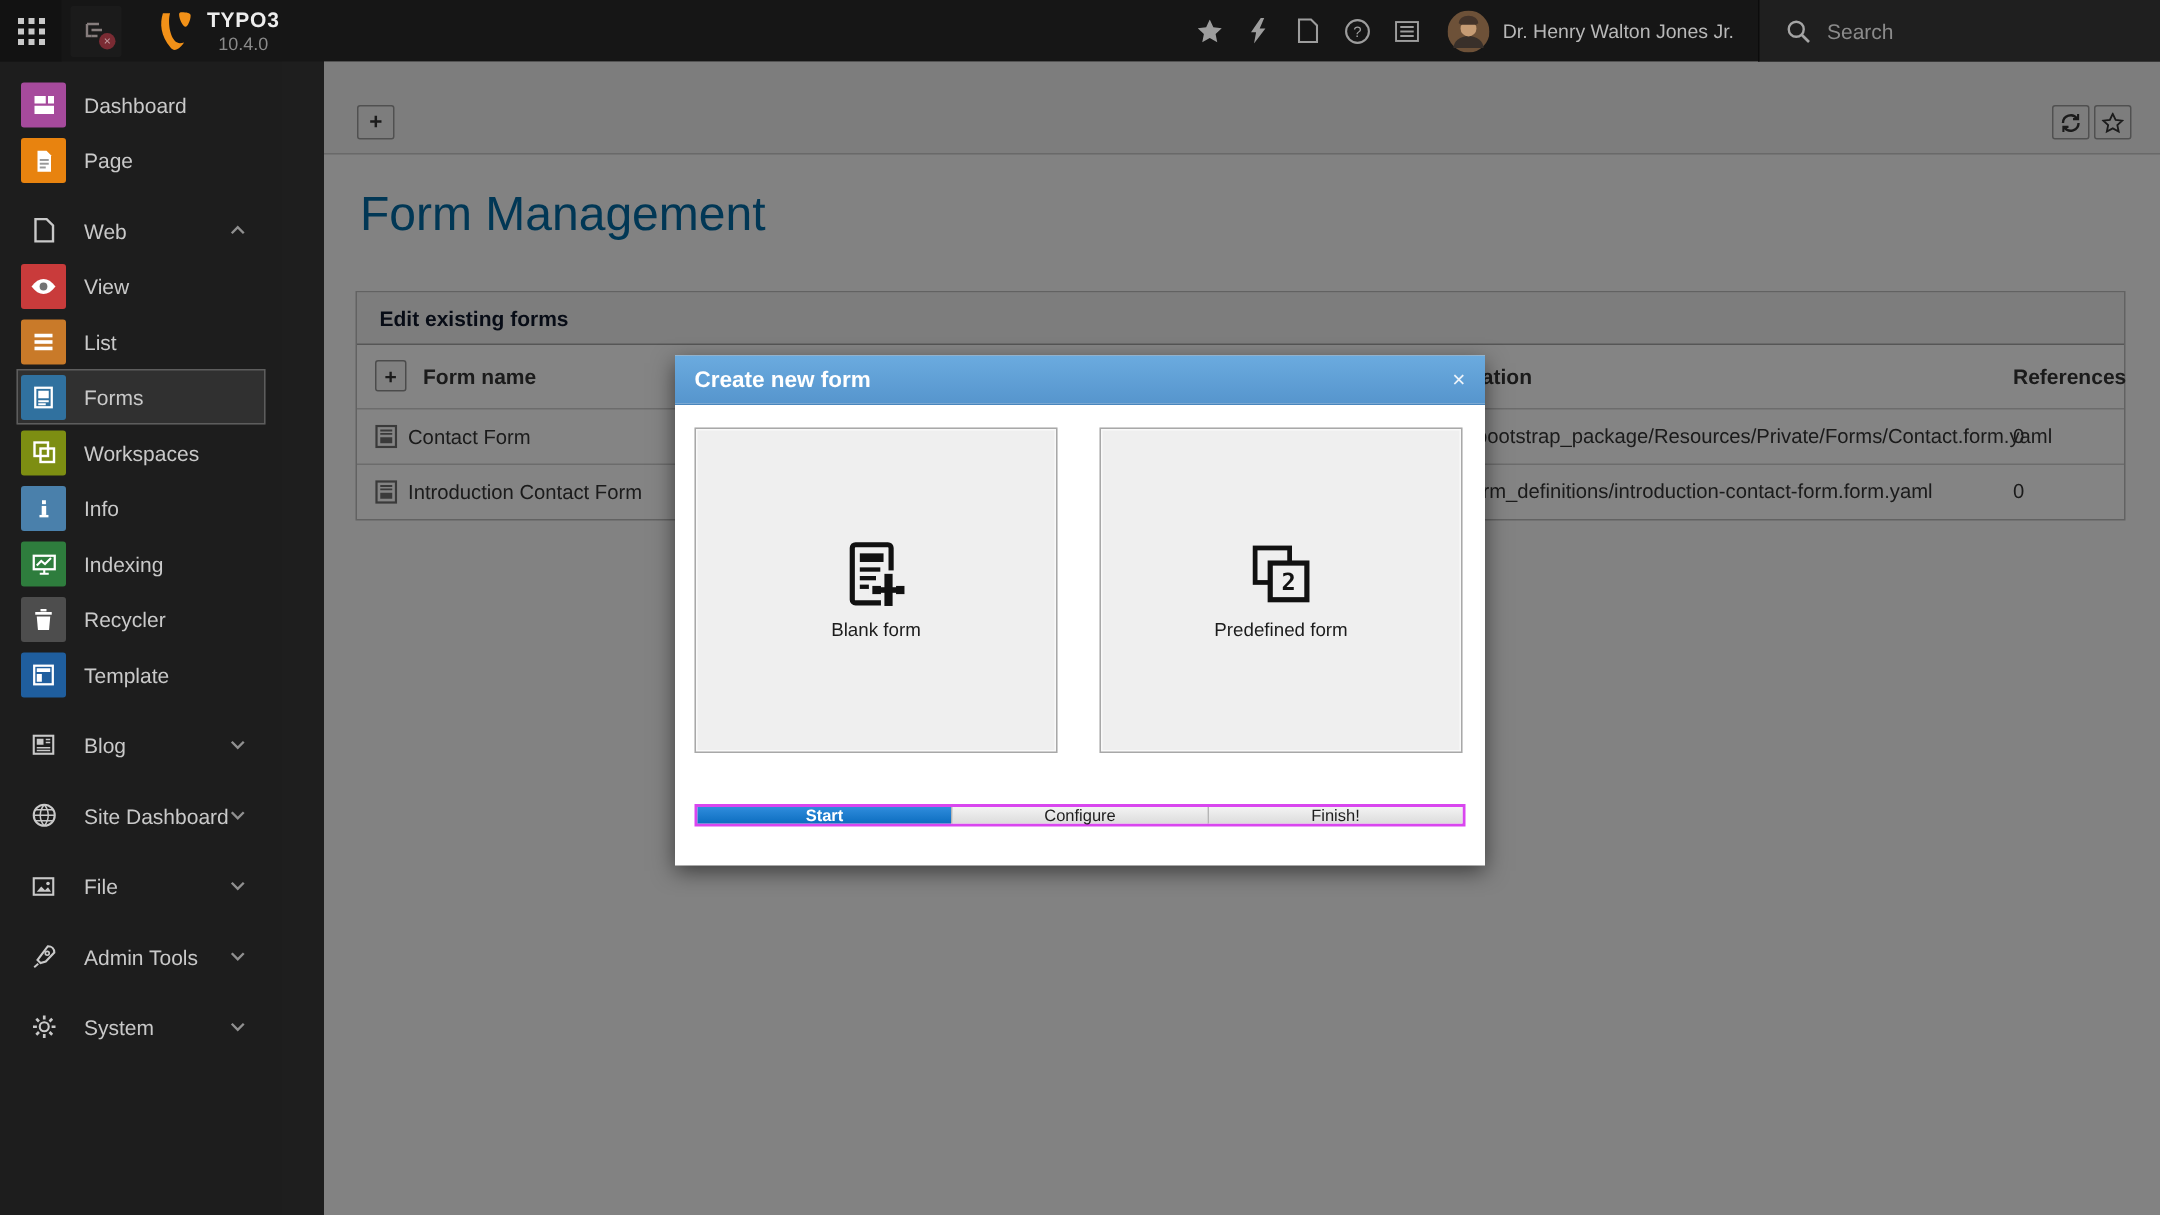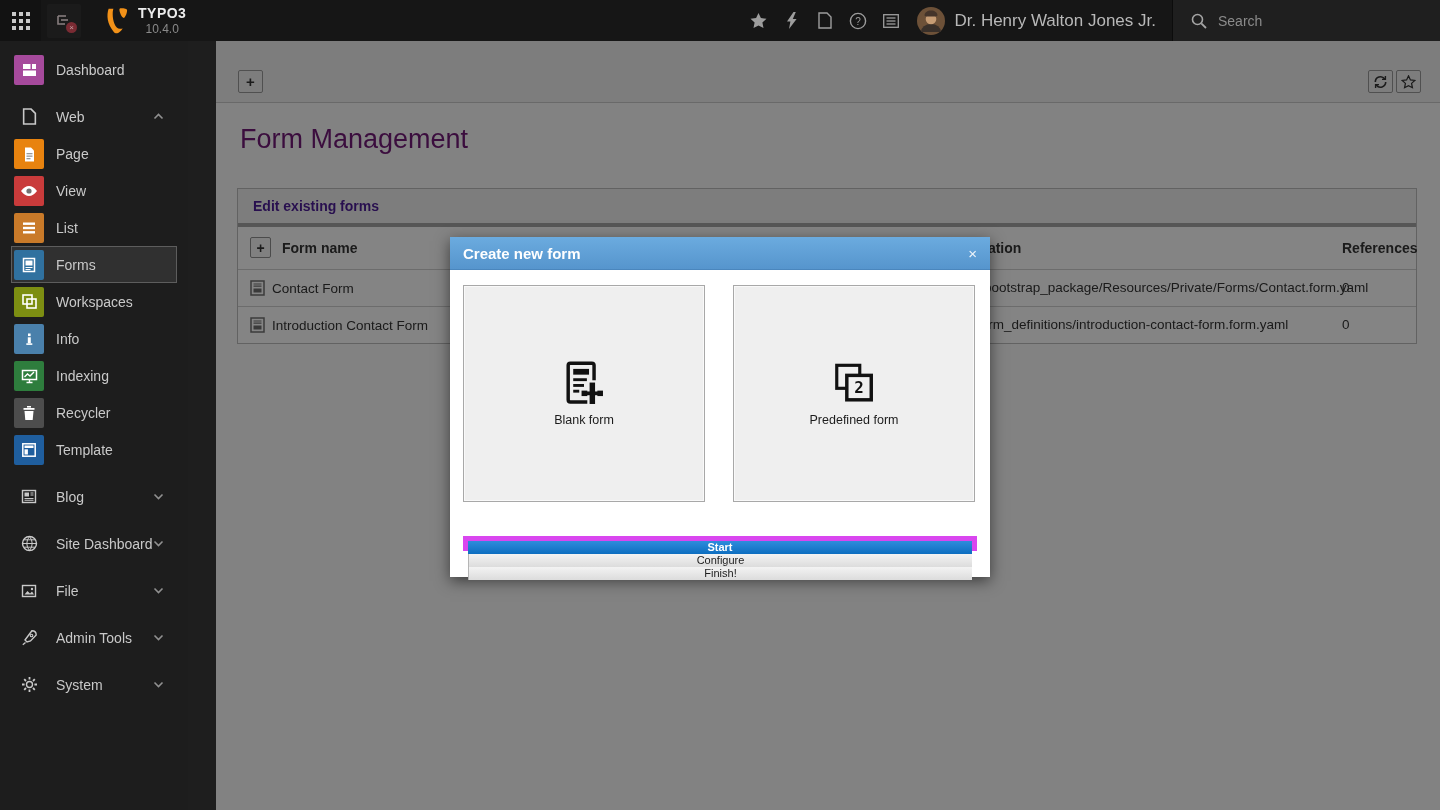--- a/index.html
+++ b/index.html
@@ -14,44 +14,44 @@
   .tb-sqbtn.second { width:34px; height:34px; margin-left:6px; background:#1d1d1d; border-radius:2px; opacity:.85; position:relative; }
   .dotgrid { display:grid; grid-template-columns:repeat(3,4px); grid-template-rows:repeat(3,4px); gap:3px; }
   .dotgrid span { width:4px; height:4px; background:#c9c9c9; }
   .badge-x { position:absolute; right:4px; bottom:5px; width:11px; height:11px; background:#8c2f39; border-radius:50%; color:#e3b7bb; font-size:8px; line-height:11px; text-align:center; }
   .logo-wrap { display:flex; align-items:center; margin-left:22px; gap:9px;text-align:center; }
   .brand-name { font-size:14px; font-weight:bold; color:#ededed; letter-spacing:.5px; }
   .brand-ver { font-size:12px; color:#8a8a8a; margin-top:1px; }
   .tb-right { position:absolute; right:0; top:0; height:41px; display:flex; align-items:center; }
   .tb-icon { width:33px; height:41px; display:flex; align-items:center; justify-content:center; color:#9d9d9d; cursor:pointer; }
   .tb-user { display:flex; align-items:center; gap:9px; padding:0 16px 0 10px; height:41px; cursor:pointer; }
-  .tb-user-name { font-size:17px; color:#b8b8b8; white-space:nowrap; }
+  .tb-user-name { font-size:13px; color:#b8b8b8; white-space:nowrap; }
   .tb-search { width:268px; height:41px; background:#1f1f1f; border-left:1px solid #0c0c0c; display:flex; align-items:center; padding-left:18px; gap:11px; cursor:text; }
   .tb-search-text { font-size:14px; color:#8b8b8b; }
 
   
   .sidebar { position:absolute; top:41px; left:0; bottom:0; width:188px; background:#1d1d1d; z-index:20; padding-top:10px; }
   .sb-item { height:37px; margin:0 11px; padding:0 6px 0 2px; display:flex; align-items:center; border:1px solid transparent; cursor:pointer; }
   .sb-item.group { margin-top:10px; }
   .sb-item.selected { background:#303030; border-color:#5d5d5d; }
   .tile { width:30px; height:30px; min-width:30px; border-radius:2px; display:flex; align-items:center; justify-content:center; }
   .olic { width:30px; min-width:30px; display:flex; align-items:center; justify-content:center; color:#c9c9c9; }
   .sb-label { margin-left:12px; font-size:14px; color:#c9c9c9; flex:1; }
   .sb-chev { color:#8f8f8f; margin-right:6px; display:flex; }
 
   
   .content { position:absolute; top:41px; left:216px; right:0; bottom:0; background:#f5f5f5; }
   .docheader { height:62px; background:#ededed; border-bottom:1px solid #c6c6c6; position:relative; }
   .dh-btn { position:absolute; width:25px; height:23px; border:1px solid #979797; border-radius:2px; background:transparent; color:#333; display:flex; align-items:center; justify-content:center; font-size:15px; cursor:pointer; }
   .dh-new { left:22px; top:29px; font-weight:bold; }
   .dh-refresh { left:1152px; top:29px; }
   .dh-bookmark { left:1180px; top:29px; }
-  .page-title { margin:21px 0 0 24px; font-size:27px; font-weight:400; color:#701a75; }
+  .page-title { margin:21px 0 0 24px; font-size:32px; font-weight:400; color:#0369a1; }
   .panel { margin:33px 23px 0 21px; border:1px solid #b9b9b9; background:#fafafa; }
-  .panel-header { padding:9px 15px; font-size:14px; font-weight:bold; color:#4c1d95; background:#ececec; border-bottom:4px solid #a3a3a3; }
+  .panel-header { padding:9px 15px; font-size:14px; font-weight:bold; color:#0f172a; background:#ececec; border-bottom:1px solid #a3a3a3; }
   table.ftable { width:100%; border-collapse:collapse; font-size:13.5px; color:#333; table-layout:fixed; }
   .ftable col.c-icon { width:34px; }
   .ftable col.c-name { width:auto; }
   .ftable col.c-loc { width:358px; }
   .ftable col.c-ref { width:74px; }
   .ftable th { text-align:left; font-size:14px; font-weight:bold; padding:10px 0; height:42px; }
   .ftable td { padding:9px 0; height:37px; border-top:1px solid #ccc; white-space:nowrap; overflow:visible; }
   .ftable .cell-icon { padding-left:12px; }
   .th-name-wrap { display:flex; align-items:center; gap:11px; padding-left:12px; }
   .th-add { width:21px; height:21px; border:1px solid #8f8f8f; border-radius:2px; background:#f2f2f2; color:#333; font-size:14px; font-weight:bold; line-height:18px; text-align:center; cursor:pointer; }
@@ -67,21 +67,21 @@
 
   
   .modal { position:absolute; left:450px; top:237px; width:540px; height:340px; background:#fff; z-index:40; box-shadow:0 4px 14px rgba(0,0,0,.55); }
   .modal-header { height:32px; background:linear-gradient(#6babdf,#5695cd); border-bottom:1px solid #4a86bd; display:flex; align-items:center; padding:16px 13px; }
   .modal-title { color:#fff; font-size:15px; font-weight:bold; }
   .modal-close { margin-left:auto; color:#eef4fa; font-size:15px; line-height:15px; cursor:pointer; }
   .opt-card { position:absolute; width:242px; height:217px; top:48px; background:#efefef; border:1px solid #a8a8a8; box-shadow:inset 0 0 0 1px #f9f9f9; display:flex; flex-direction:column; align-items:center; justify-content:center; gap:6px; cursor:pointer; }
   .opt-card.left { left:13px; }
   .opt-card.right { left:283px; }
   .opt-label { font-size:12.5px; color:#1c1c1c; }
-  .wizard-bar { position:absolute; left:13px; top:299px; width:514px; height:15px; border:5px solid #d946ef; display:flex; font-size:11px;flex-direction:column; }
+  .wizard-bar { position:absolute; left:13px; top:299px; width:514px; height:15px; border:2px solid #d946ef; display:flex; font-size:11px; }
   .wz-step { flex:1; text-align:center; line-height:13px; background:linear-gradient(#f3f3f3,#dcdcdc); color:#1d1d1d; border-left:1px solid #b5b5b5; }
   .wz-step:first-child { border-left:none; }
   .wz-step.active { background:linear-gradient(#2f8cdc,#0d6ec0); color:#fff; font-weight:bold; }
 </style>
 </head>
 <body>
 
 <div class="app">
 
   <div class="topbar">
@@ -179,45 +179,45 @@
           <svg width="17" height="16" viewBox="0 0 16 16">
             <g fill="#fff">
               <rect x="1.5" y="2" width="7.5" height="5"></rect>
               <rect x="10.5" y="2" width="4" height="5"></rect>
               <rect x="1.5" y="8.5" width="13" height="5.5"></rect>
             </g>
           </svg>
         </span>
         <span class="sb-label">Dashboard</span>
       </div>
-      <div class="sb-item group">
-        <span class="olic">
-          <svg width="15" height="17" viewBox="0 0 14 16">
-            <path d="M1.5 1h7l4 4v10h-11z" fill="none" stroke="#c9c9c9" stroke-width="1.5"></path>
-          </svg>
-        </span>
-        <span class="sb-label">Web</span>
-        <span class="sb-chev">
-          <svg width="11" height="7" viewBox="0 0 11 7">
-            <path d="M1.5 5.5L5.5 1.5 9.5 5.5" fill="none" stroke="#909090" stroke-width="1.6"></path>
-          </svg>
-        </span>
-      </div>
       <div class="sb-item">
         <span class="tile" style="background: rgb(232, 131, 15);">
           <svg width="16" height="16" viewBox="0 0 16 16">
             <path d="M4 1.5h6l3 3v11H4z" fill="#fff"></path>
             <g fill="rgba(0,0,0,.4)">
               <rect x="5.5" y="7" width="6" height="1.3"></rect>
               <rect x="5.5" y="9.5" width="6" height="1.3"></rect>
               <rect x="5.5" y="12" width="4" height="1.3"></rect>
             </g>
           </svg>
         </span>
         <span class="sb-label">Page</span>
+      </div>
+      <div class="sb-item group">
+        <span class="olic">
+          <svg width="15" height="17" viewBox="0 0 14 16">
+            <path d="M1.5 1h7l4 4v10h-11z" fill="none" stroke="#c9c9c9" stroke-width="1.5"></path>
+          </svg>
+        </span>
+        <span class="sb-label">Web</span>
+        <span class="sb-chev">
+          <svg width="11" height="7" viewBox="0 0 11 7">
+            <path d="M1.5 5.5L5.5 1.5 9.5 5.5" fill="none" stroke="#909090" stroke-width="1.6"></path>
+          </svg>
+        </span>
       </div>
       <div class="sb-item">
         <span class="tile" style="background: rgb(201, 59, 59);">
           <svg width="18" height="16" viewBox="0 0 18 16">
             <path d="M1 8c2.6-3.4 5.2-5 8-5s5.4 1.6 8 5c-2.6 3.4-5.2 5-8 5S3.6 11.4 1 8z" fill="#fff"></path>
             <circle cx="9" cy="8" r="2.6" fill="rgba(0,0,0,.55)"></circle>
           </svg>
         </span>
         <span class="sb-label">View</span>
       </div>

